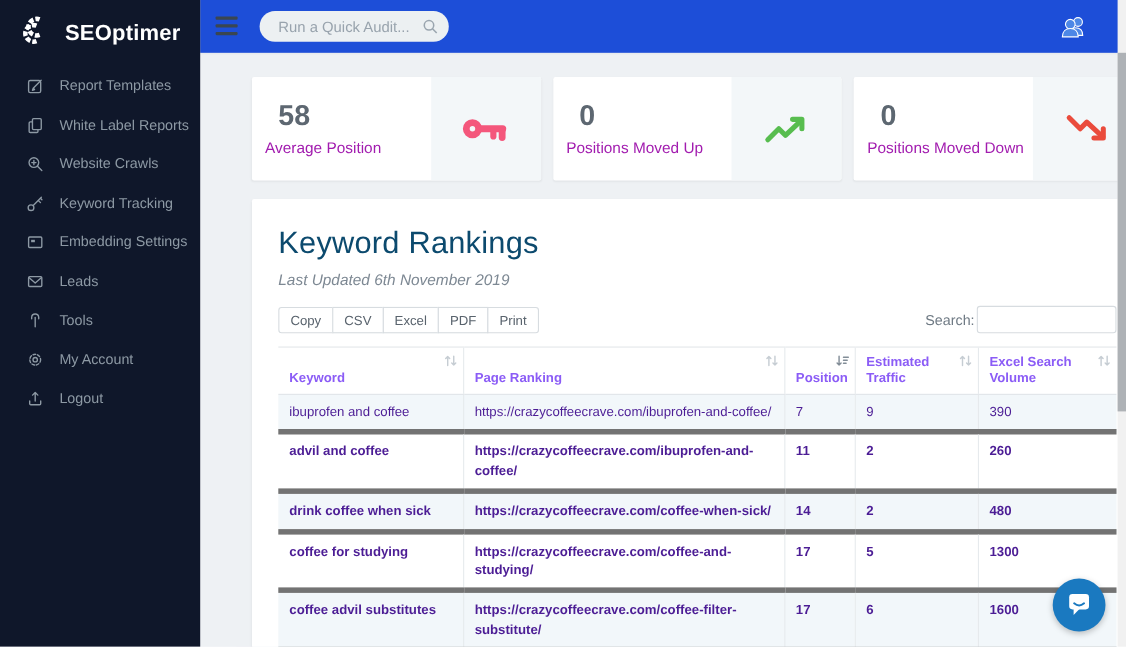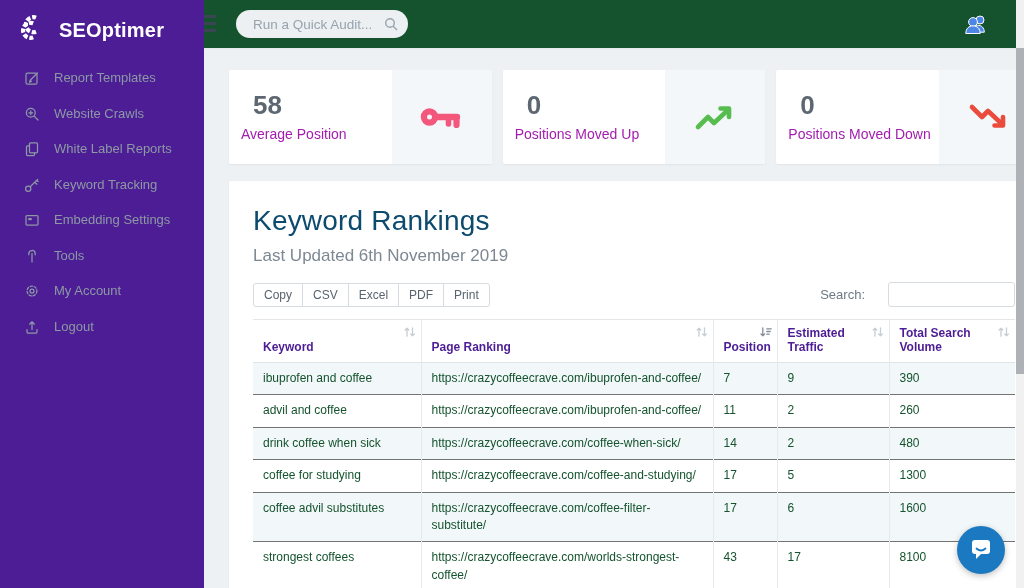--- a/index.html
+++ b/index.html
@@ -1,69 +1,69 @@
 <!DOCTYPE html>
 <html><head>
 <meta charset="utf-8">
 <style>
   * { margin:0; padding:0; box-sizing:border-box; }
   html,body { width:1024px; height:588px; overflow:hidden; }
   body { font-family:"Liberation Sans", sans-serif; background:#eef1f4; position:relative; }
   .root { position:absolute; inset:0; width:1024px; height:588px; overflow:hidden; }
 
   
-  .sidebar { position:absolute; left:0; top:0; width:204px; height:588px; background:#4c1d95; z-index:5; }
+  .sidebar { position:absolute; left:0; top:0; width:182px; height:588px; background:#0f172a; z-index:5; }
   .logo { display:flex; align-items:center; gap:7px; padding:12px 0 0 20px; height:48px; }
   .logo-text { color:#ffffff; font-size:20px; font-weight:bold; letter-spacing:0.2px; }
   .menu { margin-top:22px; }
   .menu-item { display:flex; align-items:flex-start; gap:14px; padding:0 0 0 24px; height:35.5px; cursor:pointer; }
   .menu-item .mi-icon { width:16px; height:16px; flex:0 0 16px; display:flex; align-items:center; }
   .menu-item .mi-label { color:#8d99a4; font-size:13px; }
   .mi-icon svg { stroke:#8d99a4; fill:none; stroke-width:1.25; stroke-linecap:round; stroke-linejoin:round; }
 
   
-  .topbar { position:absolute; left:182px; top:0; width:842px; height:48px; background:#14532d; box-shadow:0 1px 2px rgba(0,0,0,0.04); z-index:4; }
+  .topbar { position:absolute; left:182px; top:0; width:842px; height:48px; background:#1d4ed8; box-shadow:0 1px 2px rgba(0,0,0,0.04); z-index:4; }
   .hamburger { position:absolute; left:14px; top:15px; width:20px; height:17px; cursor:pointer; }
   .hamburger span { display:block; height:3px; background:#3a4651; border-radius:1px; margin-bottom:4px; }
   .quick-audit { position:absolute; left:54px; top:10px; width:172px; height:28px; background:#ecf0f2; border:none; border-radius:15px; padding:0 30px 0 17px; font-size:13.5px; color:#98a3ad; font-family:"Liberation Sans",sans-serif; outline:none; }
   .quick-audit::placeholder { color:#98a3ad; }
   .qa-search-icon { position:absolute; left:202px; top:17px; pointer-events:none; }
   .users-btn { position:absolute; right:36px; top:12px; width:24px; height:24px; cursor:pointer; }
 
   
   .content { position:absolute; left:182px; top:48px; width:842px; height:540px; background:#eef1f4;margin-left:33px; }
 
   
   .cards { position:absolute; left:14px; top:22px; width:810px; display:flex; gap:11px; }
   .card { flex:1; height:94px; background:#ffffff; border-radius:2px; box-shadow:0 1px 2px rgba(0,0,0,0.05); position:relative; overflow:hidden; }
   .card-value { position:absolute; left:24px; top:20px; font-size:26px; font-weight:600; color:#5d6771; }
   .card-label { position:absolute; left:12px; top:56px; font-size:14px; color:#a21caf; }
   .card-iconbox { position:absolute; right:0; top:0; width:100px; height:100%; background:#f3f7f9; display:flex; align-items:center; justify-content:center; }
 
   
   .panel { position:absolute; left:14px; top:133px; width:810px; height:460px; background:#ffffff; border-radius:2px; box-shadow:0 1px 2px rgba(0,0,0,0.05); padding:24px; }
   .panel-title { font-size:28px; color:#0c4a6e; font-weight:400; letter-spacing:0.2px; }
-  .panel-subtitle { margin-top:9px; font-size:17px; color:#7d8893; }
+  .panel-subtitle { margin-top:9px; font-size:14px; color:#7d8893;font-style:italic; }
   .toolbar { margin-top:16px; display:flex; align-items:center; }
   .btn-group { display:flex; }
   .export-btn { background:#ffffff; border:1px solid #d7dce0; color:#59636d; font-size:12px; padding:4px 10px; margin-left:-1px; cursor:pointer; font-family:"Liberation Sans",sans-serif; }
   .export-btn:first-child { margin-left:0; border-radius:3px 0 0 3px; }
   .export-btn:last-child { border-radius:0 3px 3px 0; }
-  .toolbar-search { margin-left:auto; display:flex; align-items:center; gap:23px; }
+  .toolbar-search { margin-left:auto; display:flex; align-items:center; gap:2px; }
   .search-label { font-size:13px; color:#6f7a84; }
   .table-search-input { width:127px; height:25px; border:1px solid #d7dce0; border-radius:3px; padding:0 6px; font-size:12px; color:#59636d; outline:none; font-family:"Liberation Sans",sans-serif; }
 
   
   table.rank { margin-top:12px; width:762px; border-collapse:collapse; table-layout:fixed; font-size:12px; }
   col.c-keyword { width:168px; } col.c-url { width:292px; } col.c-pos { width:64px; } col.c-traffic { width:112px; } col.c-vol { width:126px; }
-  th { position:relative; vertical-align:bottom; text-align:left; font-size:12px; font-weight:bold; color:#4c1d95; padding:6px 22px 8px 10px; height:42px; border-top:1px solid #e3e7ea; border-bottom:1px solid #dfe4e8; cursor:pointer; }
+  th { position:relative; vertical-align:bottom; text-align:left; font-size:12px; font-weight:bold; color:#8b5cf6; padding:6px 22px 8px 10px; height:42px; border-top:1px solid #e3e7ea; border-bottom:1px solid #dfe4e8; cursor:pointer; }
   th + th, td + td { border-left:1px solid #e6eaed; }
   .sort-icon { position:absolute; top:6px; right:5px; }
-  td { padding:7px 10px; color:#14532d; vertical-align:top; line-height:1.45; }
-  tbody tr + tr td { border-top:1px solid #737373; }
+  td { padding:7px 10px; color:#4c1d95; vertical-align:top; line-height:1.45; }
+  tbody tr + tr td { border-top:5px solid #737373;font-weight:bold; }
   tbody tr:nth-child(odd) { background:#f2f7fa; }
   td.nowrap { white-space:nowrap; overflow:hidden; }
   td.url-cell { overflow-wrap:break-word; }
 
   
   .chat-fab { position:absolute; left:957px; top:526px; width:48px; height:48px; border-radius:50%; background:#1a79c0; box-shadow:0 2px 6px rgba(0,0,0,0.25); display:flex; align-items:center; justify-content:center; cursor:pointer; z-index:9; }
 
   
   .scrollbar { position:absolute; right:0; top:0; width:8px; height:588px; background:#f1f1f1; z-index:10; }
   .scroll-thumb { position:absolute; right:0; top:48px; width:8px; height:326px; background:#aeb2b6; }
@@ -93,57 +93,66 @@
               <rect x="2" y="3.2" width="11" height="11" rx="1.5"></rect>
               <path d="M6.2 10.2l7.2-7.2M6.2 10.2l-.7 1.9 1.9-.7z"></path>
             </svg>
         </span>
         <span class="mi-label">Report Templates</span>
       </div>
 
       <div class="menu-item">
         <span class="mi-icon">
           <svg width="16" height="16" viewBox="0 0 16 16">
+              <rect x="5.5" y="1.8" width="8" height="10" rx="1"></rect>
+              <path d="M10.5 11.8v1.7a1 1 0 0 1-1 1H3.5a1 1 0 0 1-1-1V5.8a1 1 0 0 1 1-1H5"></path>
+            </svg>
+        </span>
+        <span class="mi-label">White Label Reports</span>
+      </div>
+
+      <div class="menu-item">
+        <span class="mi-icon">
+          <svg width="16" height="16" viewBox="0 0 16 16">
               <circle cx="6.8" cy="6.8" r="4.4"></circle>
               <path d="M10.1 10.1L14 14M6.8 4.9v3.8M4.9 6.8h3.8"></path>
             </svg>
         </span>
         <span class="mi-label">Website Crawls</span>
       </div>
 
       <div class="menu-item">
         <span class="mi-icon">
           <svg width="16" height="16" viewBox="0 0 16 16">
-              <rect x="5.5" y="1.8" width="8" height="10" rx="1"></rect>
-              <path d="M10.5 11.8v1.7a1 1 0 0 1-1 1H3.5a1 1 0 0 1-1-1V5.8a1 1 0 0 1 1-1H5"></path>
-            </svg>
-        </span>
-        <span class="mi-label">White Label Reports</span>
-      </div>
-
-      <div class="menu-item">
-        <span class="mi-icon">
-          <svg width="16" height="16" viewBox="0 0 16 16">
               <circle cx="4.2" cy="11.8" r="2.6"></circle>
               <path d="M6.2 9.8L13.6 2.4M10.8 5.2l2 2M12.8 3.2l1.3 1.3"></path>
             </svg>
         </span>
         <span class="mi-label">Keyword Tracking</span>
       </div>
 
       <div class="menu-item">
         <span class="mi-icon">
           <svg width="16" height="16" viewBox="0 0 16 16">
               <rect x="2" y="3.5" width="12" height="9.5" rx="1"></rect>
               <rect x="4.3" y="6" width="3.4" height="2.2" fill="#8d99a4" stroke="none"></rect>
             </svg>
         </span>
         <span class="mi-label">Embedding Settings</span>
       </div>
 
+      <div class="menu-item">
+        <span class="mi-icon">
+          <svg width="16" height="16" viewBox="0 0 16 16">
+              <rect x="2" y="3.5" width="12" height="9" rx="1"></rect>
+              <path d="M2.5 4.5L8 9.2l5.5-4.7"></path>
+            </svg>
+        </span>
+        <span class="mi-label">Leads</span>
+      </div>
 
       <div class="menu-item">
         <span class="mi-icon">
           <svg width="16" height="16" viewBox="0 0 16 16">
               <path d="M4.8 5.6a3.2 3.2 0 0 1 3.2-3.1 3.2 3.2 0 0 1 3.2 3M4.8 5.6v1.2M11.2 5.5v1.3"></path>
               <path d="M8 5.6v8.4"></path>
             </svg>
         </span>
         <span class="mi-label">Tools</span>
       </div>
@@ -301,21 +310,21 @@
             <th>
               <span>Estimated Traffic</span>
               <span class="sort-icon"><svg width="13" height="12" viewBox="0 0 13 12">
                     <g fill="none" stroke="#c6cdd3" stroke-width="1.3" stroke-linecap="round" stroke-linejoin="round">
                       <path d="M4 10.2V2.2M2.2 4L4 2.2 5.8 4"></path>
                       <path d="M9.5 1.8v8M7.7 8l1.8 1.8L11.3 8"></path>
                     </g>
                   </svg></span>
             </th>
             <th>
-              <span>Total Search Volume</span>
+              <span>Excel Search Volume</span>
               <span class="sort-icon"><svg width="13" height="12" viewBox="0 0 13 12">
                     <g fill="none" stroke="#c6cdd3" stroke-width="1.3" stroke-linecap="round" stroke-linejoin="round">
                       <path d="M4 10.2V2.2M2.2 4L4 2.2 5.8 4"></path>
                       <path d="M9.5 1.8v8M7.7 8l1.8 1.8L11.3 8"></path>
                     </g>
                   </svg></span>
             </th>
           </tr>
         </thead>
         <tbody>

